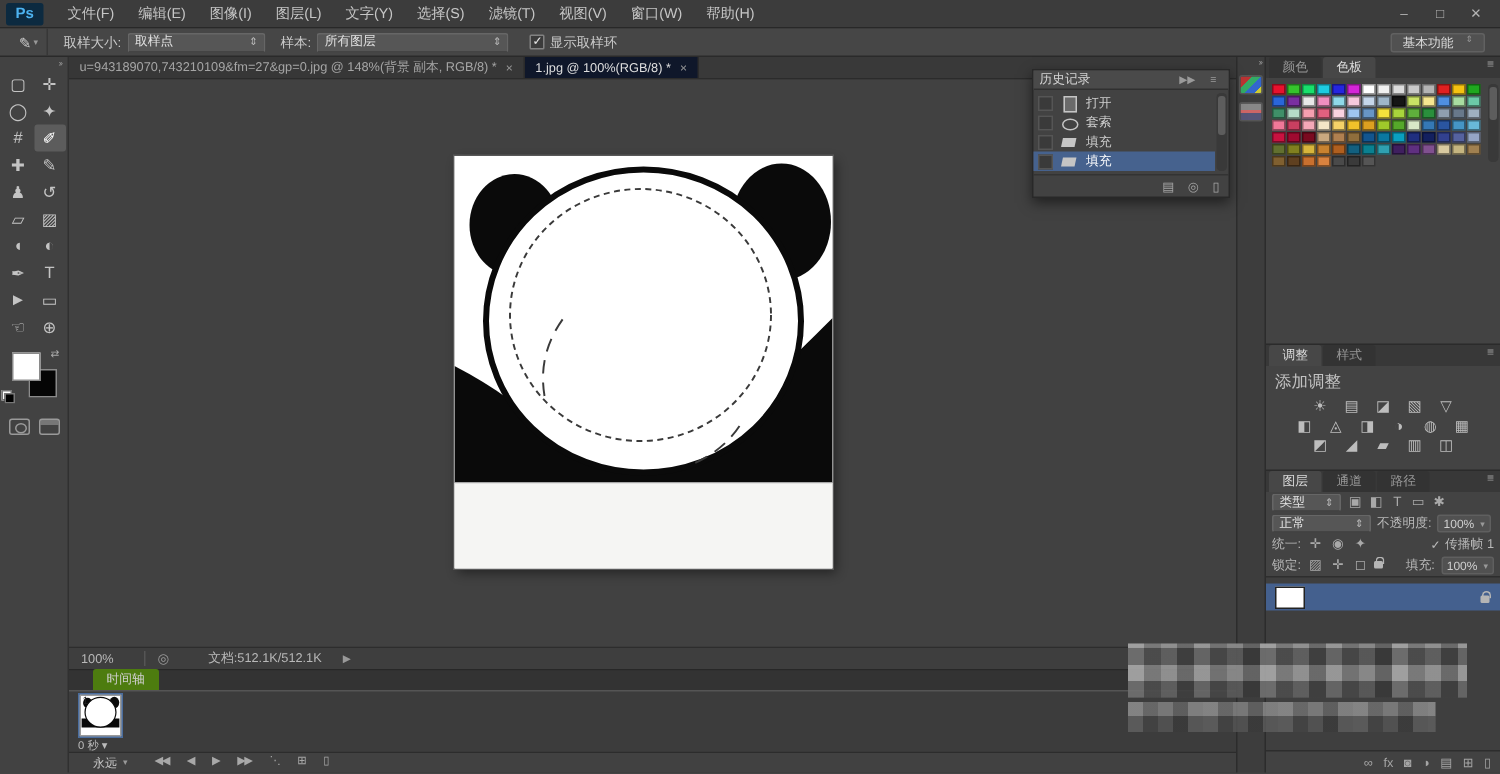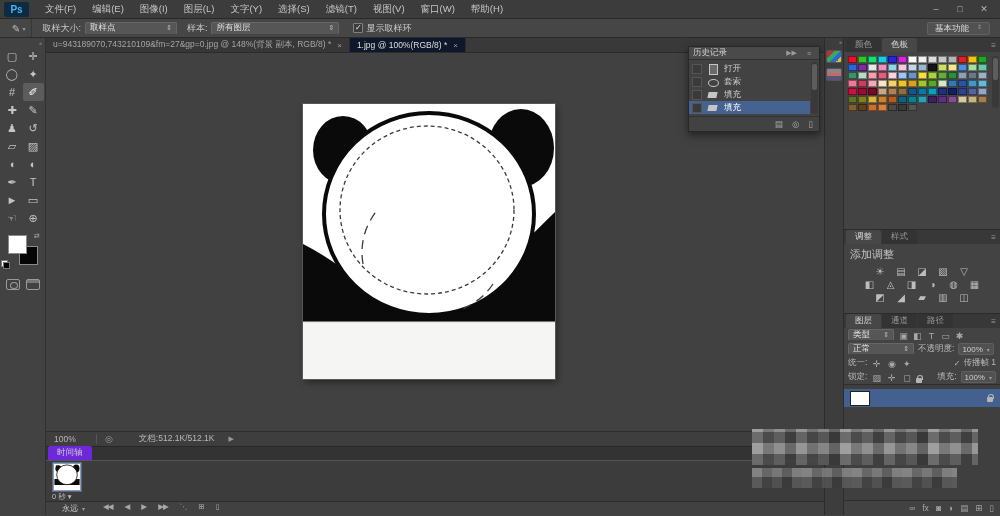--- a/index.html
+++ b/index.html
@@ -67,21 +67,21 @@
   .statusbar{height:15px;background:#3e3e3e;border-top:1px solid #2d2d2d;display:flex;align-items:center;
              font-size:8.5px;color:#b8b8b8;padding-left:8px}
   .sb-zoom{width:34px}
   .sb-divider{width:1px;height:10px;background:#555;margin:0 8px}
   .sb-circle{font-size:9px;color:#999;margin-right:26px}
   .sb-arrow{margin-left:14px;font-size:7px;color:#999}
 
   
   .timeline{height:69px;background:#383838;border-top:1px solid #272727;display:flex;flex-direction:column;flex:none}
   .tl-header{height:13px;background:#333;display:flex;align-items:flex-end}
-  .tl-tab{background:#6d28d9;color:#cfcfcf;font-size:8.5px;padding:1px 9px;border-radius:2px 2px 0 0;margin-left:2px}
+  .tl-tab{background:#4d7c0f;color:#cfcfcf;font-size:8.5px;padding:1px 9px;border-radius:2px 2px 0 0;margin-left:16px}
   .tl-body{flex:1;background:#3c3c3c;border-top:1px solid #555;position:relative}
   .frame{position:absolute;left:6px;top:2px;width:30px;text-align:left}
   .frame-thumb{width:28px;height:28px;background:#fff;border:1px solid #9a9a9a;outline:1px solid #4a6d9e;position:relative;margin:0 auto}
   .frame-num{position:absolute;left:1px;top:0;font-size:7px;color:#222;z-index:3}
   .frame-delay{font-size:7.5px;color:#bbb;margin-top:1px;white-space:nowrap}
   .tl-controls{height:14px;background:#414141;border-top:1px solid #2c2c2c;display:flex;
                font-size:8px;color:#b0b0b0;padding-left:16px;gap:2px}
   .tl-loop{font-size:8px;color:#c9c9c9;margin-right:10px;display:flex;gap:4px;align-items:center}
   .tl-btn{padding:0 6px;font-size:7.5px;color:#a8a8a8;letter-spacing:-1px;white-space:nowrap}
 
@@ -89,41 +89,41 @@
   .dock-strip{width:20px;background:#3d3d3d;border-left:1px solid #2c2c2c;border-right:1px solid #2c2c2c;
               display:flex;flex-direction:column;align-items:center;flex:none;padding-top:1px}
   .dock-chevron{font-size:6px;color:#999;letter-spacing:-1px;align-self:flex-end;padding-right:2px}
   .dock-icon{width:16px;height:13px;border-radius:2px;margin-top:5px;border:1px solid #555}
   .dock-icon.c1{background:linear-gradient(135deg,#b33 0 30%,#3a6 30% 55%,#36c 55% 80%,#cc3 80%)}
   .dock-icon.c2{background:linear-gradient(180deg,#888 0 40%,#c66 40% 60%,#557 60%)}
 
   
   .right-col{width:156px;background:#363636;display:flex;flex-direction:column;flex:none;position:relative}
   .panel{background:#434343;border-bottom:1px solid #2b2b2b}
-  .panel-tabs{height:14px;background:#383838;display:flex;align-items:center;gap:1px;padding-left:2px}
+  .panel-tabs{height:14px;background:#383838;display:flex;align-items:flex-start;gap:1px;padding-left:2px}
   .ptab{font-size:8.5px;padding:1px 9px;background:#333;color:#979797;border-radius:2px 2px 0 0}
   .ptab.active{background:#474747;color:#dcdcdc}
   .pmenu{margin-left:auto;font-size:8px;color:#9a9a9a;padding:0 4px}
 
   
   .swatch-panel{height:192px;display:flex;flex-direction:column}
   .swatch-grid{padding:4px 10px 2px 4px;line-height:0;position:relative}
   .swatch{display:inline-block;width:9px;height:7px;margin:0 1px 1px 0;border:1px solid rgba(0,0,0,.4)}
   .sw-scroll{position:absolute;right:1px;top:4px;width:7px;height:52px;background:#393939;border-radius:3px}
   .sw-scroll i{display:block;width:5px;height:22px;margin:2px auto;background:#5d5d5d;border-radius:2px}
 
   
   .adj-panel{height:84px}
   .adj-label{font-size:11px;color:#c2c2c2;padding:3px 0 2px 6px}
   .adj-row{display:flex;justify-content:center;gap:9px;margin:2px 0}
   .adj-icon{font-size:10px;color:#bdbdbd;width:12px;text-align:center}
 
   
   .layers-panel{flex:1;display:flex;flex-direction:column;border-bottom:none}
-  .lp-row{display:flex;align-items:flex-end;font-size:8.5px;color:#b9b9b9;padding:1px 4px;gap:4px;white-space:nowrap}
+  .lp-row{display:flex;align-items:flex-start;font-size:8.5px;color:#b9b9b9;padding:1px 4px;gap:4px;white-space:nowrap}
   .lp-filter .dropdown{width:46px;height:12px}
   .lp-ico{font-size:9px;color:#a9a9a9;width:11px;text-align:center}
   .dd-blend{width:66px;height:12px}
   .val-box{background:#515151;border:1px solid #5f5f5f;border-radius:2px;height:12px;padding:0 3px;display:flex;align-items:center;gap:4px;color:#cfcfcf;font-size:8px}
   .lock-glyph{width:7px;height:8px;position:relative;display:inline-block}
   .lock-glyph:before{content:"";position:absolute;left:1px;top:0;width:4px;height:4px;border:1px solid #b5b5b5;border-bottom:none;border-radius:3px 3px 0 0}
   .lock-glyph:after{content:"";position:absolute;left:0;top:3px;width:6px;height:5px;background:#b5b5b5;border-radius:1px}
   .layer-list{flex:1;background:#3f3f3f;border-top:1px solid #2e2e2e;position:relative}
   .layer-row{position:absolute;left:0;top:4px;right:0;height:18px;background:#44608e;display:flex;align-items:center;padding:0 6px;gap:6px}
   .layer-row .lock-glyph{margin-left:auto}

